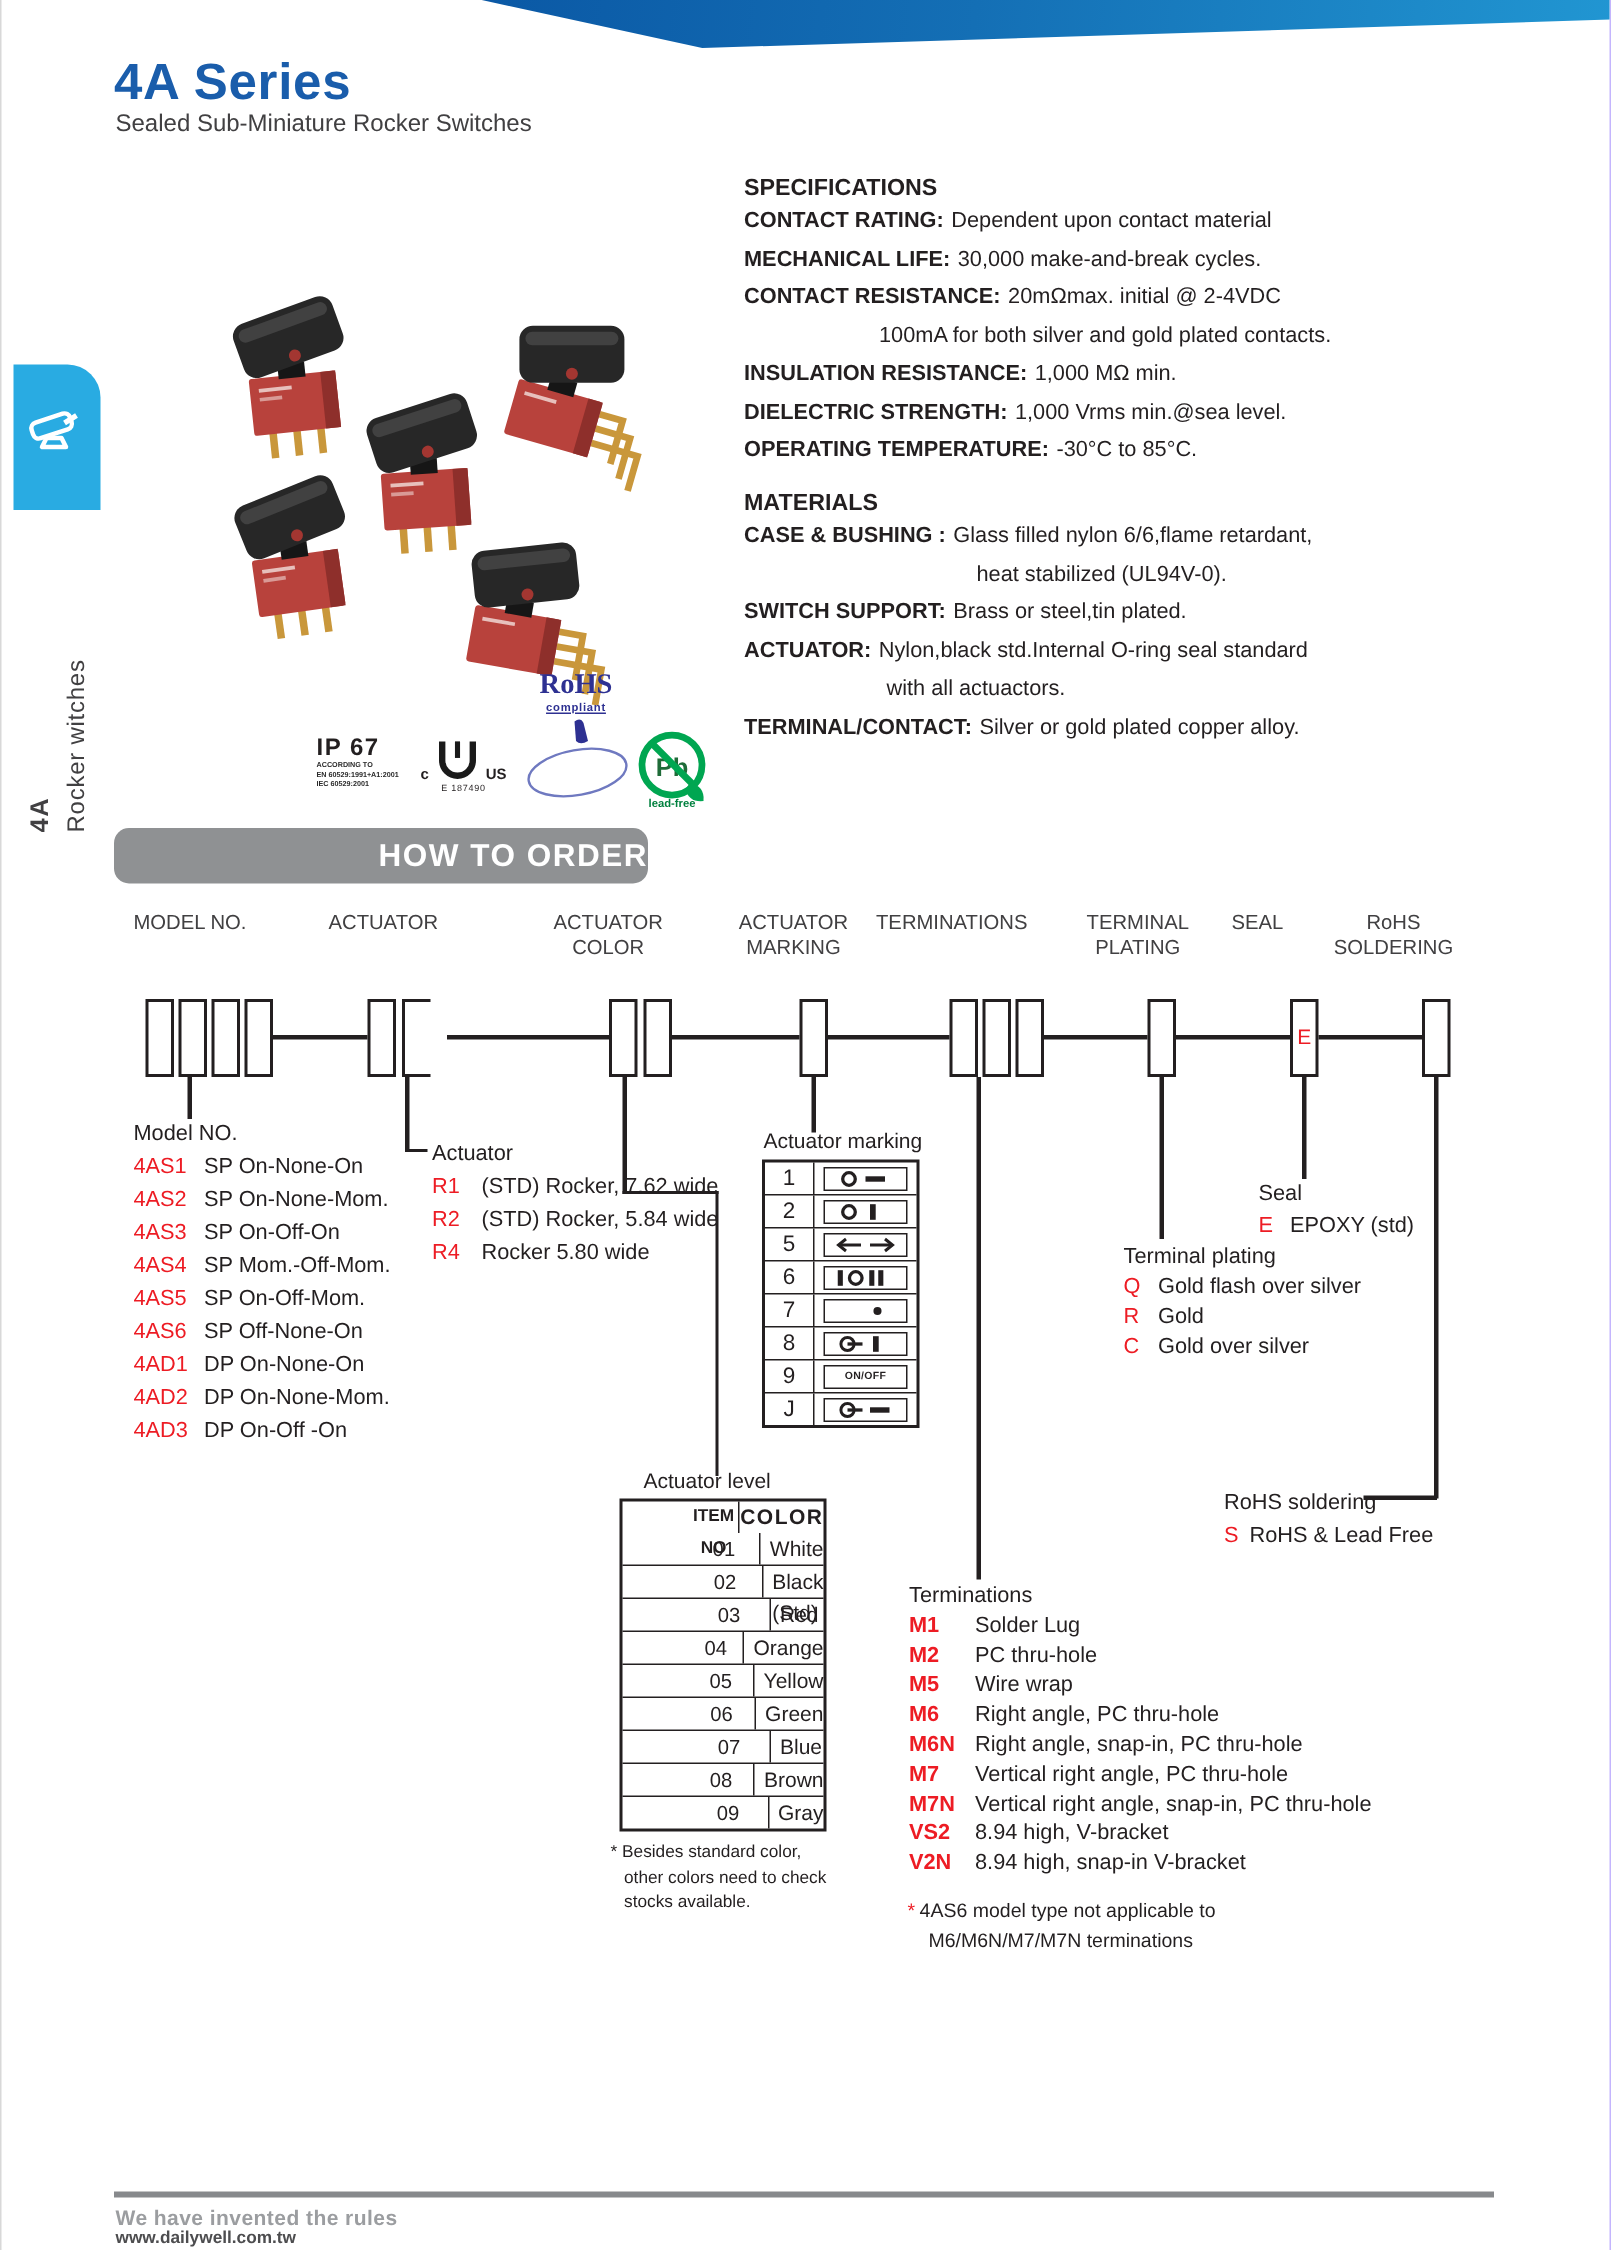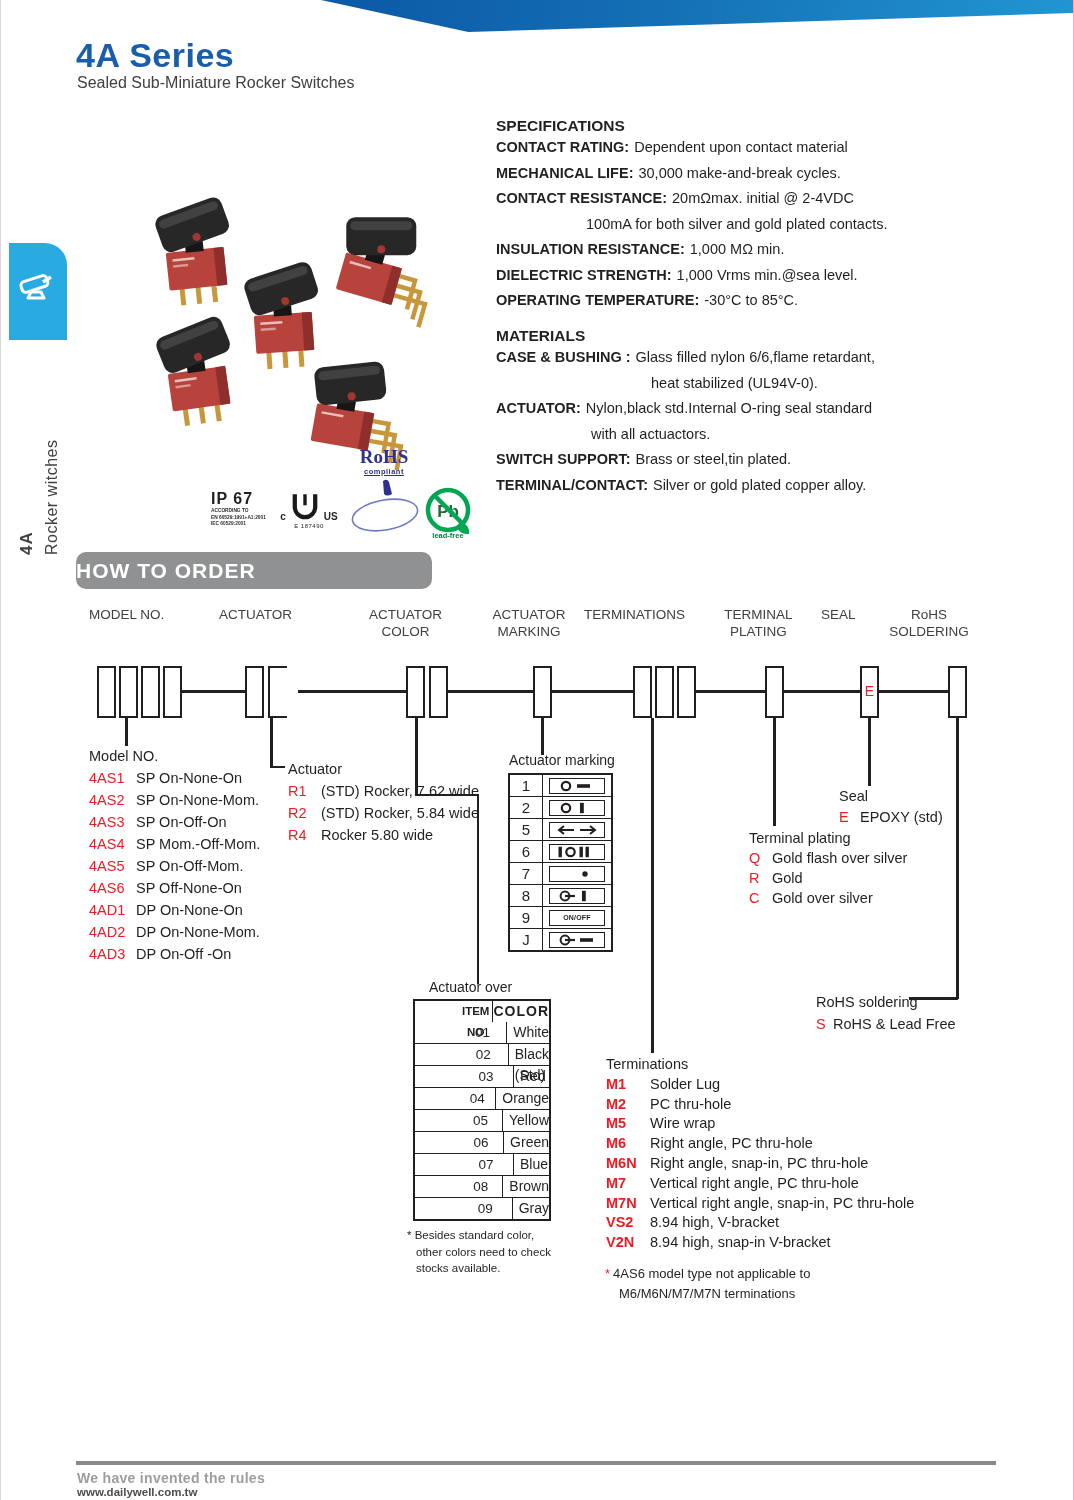--- a/index.html
+++ b/index.html
@@ -33,21 +33,21 @@
   #cert-ul .row{display:flex;align-items:flex-end;justify-content:center;gap:2px;}
   #cert-ul .small{font-size:10px;font-weight:bold;}
   #cert-ul .file{font-size:6px;margin-top:1px;letter-spacing:.5px;}
   #cert-rohs{left:350px;top:489px;width:66px;text-align:center;}
   #cert-rohs .t{font-family:"Liberation Serif","DejaVu Serif",serif;font-size:19px;font-weight:bold;color:#2e3192;line-height:20px;}
   #cert-rohs .s{font-size:7.5px;font-weight:bold;color:#2e3192;text-decoration:underline;letter-spacing:.5px;}
   #cert-rohs svg{position:absolute;left:-2px;top:-12px;}
   #cert-pb{left:420px;top:486px;width:54px;text-align:center;}
   
   #order-banner{left:75px;top:552px;width:356px;height:37px;background:#8f9193;border-radius:10px;
-    color:#fff;font-size:21px;font-weight:bold;letter-spacing:1px;text-align:left;line-height:37px;}
+    color:#fff;font-size:21px;font-weight:bold;letter-spacing:1px;text-align:right;line-height:37px;}
   .colhead{font-size:13.5px;color:#414042;text-align:center;line-height:17px;}
   .pn-box{top:666px;width:19px;height:52px;border:2.5px solid #231f20;box-sizing:border-box;background:#fff;}
   .pn-open{border-right:none;}
   #seal-box-letter{top:666px;width:19px;height:52px;box-sizing:border-box;border:2.5px solid #231f20;
     color:#ed1c24;font-size:14px;text-align:center;line-height:46px;background:#fff;}
   .hline{height:3px;background:#231f20;}
   .vline{width:2.5px;background:#231f20;}
   
   .list{position:absolute;font-size:14.5px;}
   .list .head{color:#231f20;}
@@ -195,27 +195,27 @@
 </div>
 
   <div class="abs sec-head" style="left:495px;top:327px">MATERIALS</div>
   <div class="spec-list" style="left:495px;top:345px">
   <div class="spec-line">
     <span class="spec-label">CASE &amp; BUSHING :</span><span class="spec-text">Glass filled nylon 6/6,flame retardant,</span>
     <div class="spec-cont" style="margin-left: 155px;">heat stabilized (UL94V-0).</div>
   </div>
 
   <div class="spec-line">
+    <span class="spec-label">SWITCH  SUPPORT:</span><span class="spec-text">Brass or steel,tin plated.</span>
+    
+  </div>
+
+  <div class="spec-line">
     <span class="spec-label">ACTUATOR:</span><span class="spec-text">Nylon,black std.Internal O-ring seal standard</span>
     <div class="spec-cont" style="margin-left: 95px;">with all actuactors.</div>
-  </div>
-
-  <div class="spec-line">
-    <span class="spec-label">SWITCH  SUPPORT:</span><span class="spec-text">Brass or steel,tin plated.</span>
-    
   </div>
 
   <div class="spec-line">
     <span class="spec-label">TERMINAL/CONTACT:</span><span class="spec-text">Silver or gold plated copper alloy.</span>
     
   </div>
 </div>
 
   <div id="cert-ip" class="abs">
     <div class="t">IP 67</div>
@@ -470,21 +470,21 @@
                 <rect x="12" y="5.9" width="10" height="2.2" fill="#231f20"></rect>
                 <rect x="27" y="5.2" width="13" height="3.6" fill="#231f20"></rect>
               </svg>
             </span>
     </div>
   </div>
 </div>
   </div>
 
   <div id="color-block" class="abs">
-    <div class="head">Actuator over</div>
+    <div class="head">Actuator level</div>
     <div id="color-table">
       <div class="clr-row clr-head">
         <div class="clr-c1">ITEM NO</div>
         <div class="clr-c2">COLOR</div>
       </div>
       <div>
   <div class="clr-row">
     <div class="clr-c1">01</div>
     <div class="clr-c2">White</div>
   </div>

